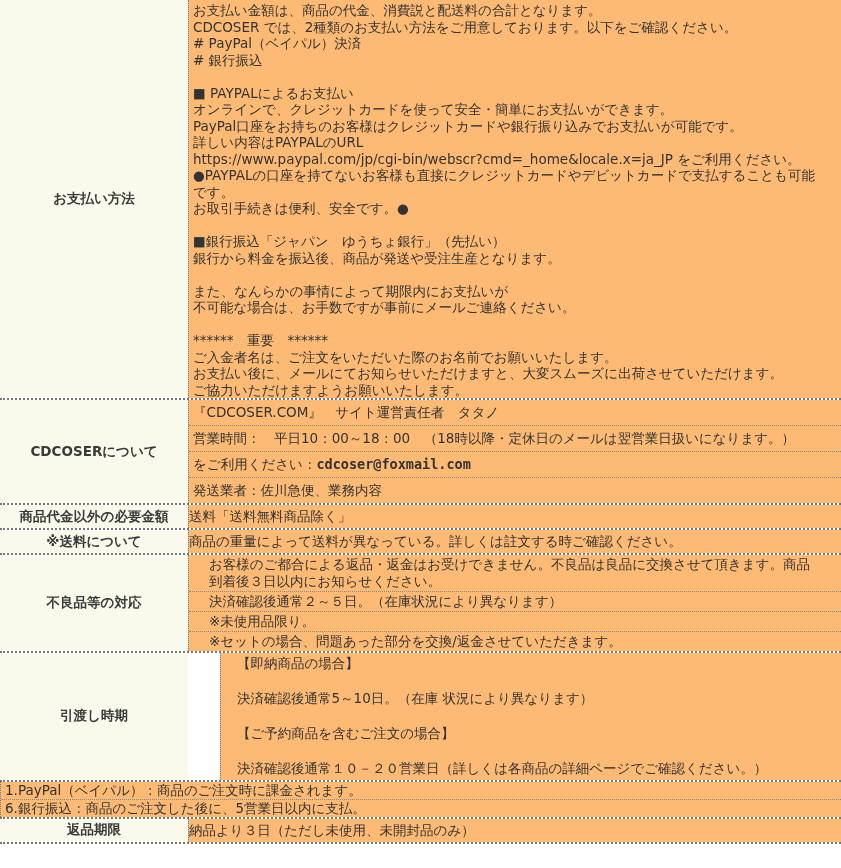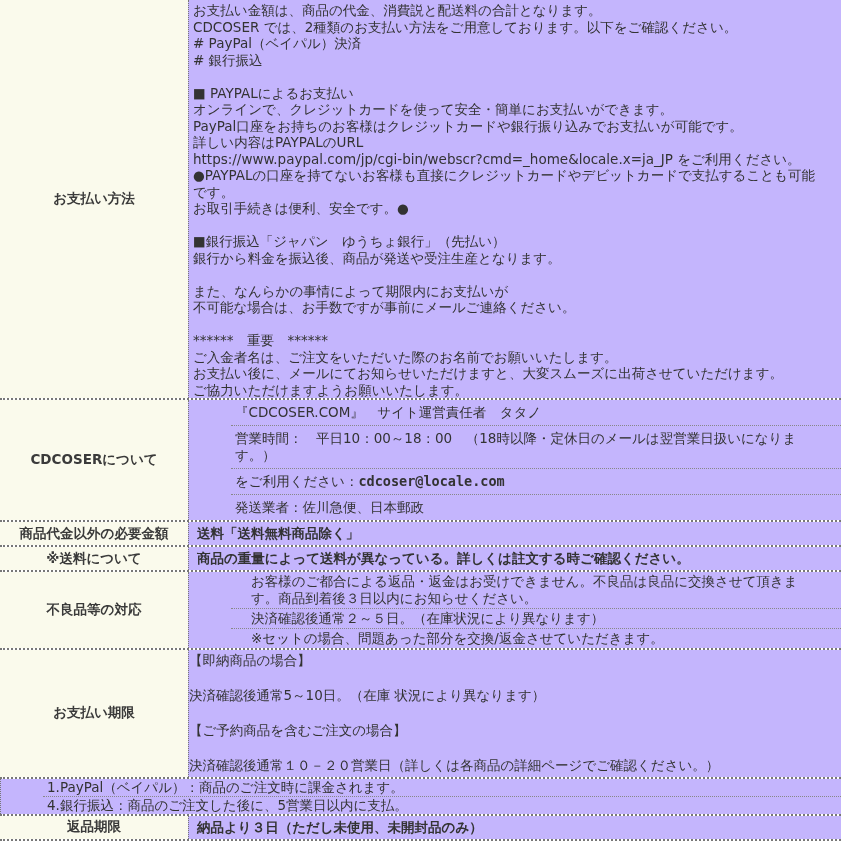--- a/index.html
+++ b/index.html
@@ -27,39 +27,38 @@
     font-weight: bold;
     display: flex;
     align-items: center;
     justify-content: center;
     text-align: center;
     padding: 2px 2px;
     color: #3a3a3a;
   }
   .cell-r {
     flex: 1;
-    background: #c4b5fd;
+    background: #fdba74;
     border-left: 1px dotted #777777;
   }
   .multiline {
     white-space: pre-line;
     line-height: 16.5px;
     padding: 2px 4px 0 4px;
   }
-  .pad { padding: 3px 8px; line-height: 17px; font-weight: bold; }
+  .pad { padding: 3px 0; line-height: 17px; }
   .subrow {
     border-top: 1px dotted #888888;
     line-height: 17px;
-    margin-left: 42px;
   }
   .subrow:first-child { border-top: none; }
   .subrow.about { padding: 4px 4px; }
   .subrow.tight { padding: 1px 20px; }
   .subrow.flat  { padding: 0 4px; }
-  .delivery-lines { line-height: 17.5px; padding: 2px 0; }
+  .delivery-lines { line-height: 17.5px; padding: 2px 16px; margin-left: 32px; }
   .email {
     font-family: "DejaVu Sans Mono", monospace;
     font-weight: bold;
   }
 </style>
 </head>
 <body>
 
 <div class="info-table">
 
@@ -90,60 +89,61 @@
 お支払い後に、メールにてお知らせいただけますと、大変スムーズに出荷させていただけます。
 ご協力いただけますようお願いいたします。</div>
   </div>
 
   <div class="row">
     <div class="cell-l">CDCOSERについて</div>
     <div class="cell-r">
       <div class="subrow about">『CDCOSER.COM』　サイト運営責任者　タタノ</div>
       <div class="subrow about">営業時間：　平日10：00～18：00　（18時以降・定休日のメールは翌営業日扱いになります。）</div>
       <div class="subrow about">
-        <span>をご利用ください：</span><span class="email">cdcoser@locale.com</span>
+        <span>をご利用ください：</span><span class="email">cdcoser@foxmail.com</span>
       </div>
-      <div class="subrow about">発送業者：佐川急便、日本郵政</div>
+      <div class="subrow about">発送業者：佐川急便、業務内容</div>
     </div>
   </div>
 
   <div class="row">
     <div class="cell-l">商品代金以外の必要金額</div>
     <div class="cell-r pad">送料「送料無料商品除く」</div>
   </div>
 
   <div class="row">
     <div class="cell-l">※送料について</div>
     <div class="cell-r pad">商品の重量によって送料が異なっている。詳しくは註文する時ご確認ください。</div>
   </div>
 
   <div class="row">
     <div class="cell-l">不良品等の対応</div>
     <div class="cell-r">
       <div class="subrow tight">お客様のご都合による返品・返金はお受けできません。不良品は良品に交換させて頂きます。商品到着後３日以内にお知らせください。</div>
       <div class="subrow tight">決済確認後通常２～５日。（在庫状況により異なります）</div>
+      <div class="subrow tight">※未使用品限り。</div>
       <div class="subrow tight">※セットの場合、問題あった部分を交換/返金させていただきます。</div>
     </div>
   </div>
 
   <div class="row">
-    <div class="cell-l">お支払い期限</div>
+    <div class="cell-l">引渡し時期</div>
     <div class="cell-r multiline delivery-lines">【即納商品の場合】
 
 決済確認後通常5～10日。（在庫 状況により異なります）
 
 【ご予約商品を含むご注文の場合】
 
 決済確認後通常１０－２０営業日（詳しくは各商品の詳細ページでご確認ください。）</div>
   </div>
 
   <div class="row">
     <div class="cell-r">
       <div class="subrow flat">1.PayPal（ベイパル）：商品のご注文時に課金されます。</div>
-      <div class="subrow flat">4.銀行振込：商品のご注文した後に、5営業日以内に支払。</div>
+      <div class="subrow flat">6.銀行振込：商品のご注文した後に、5営業日以内に支払。</div>
     </div>
   </div>
 
   <div class="row">
     <div class="cell-l">返品期限</div>
     <div class="cell-r pad">納品より３日（ただし未使用、未開封品のみ）</div>
   </div>
 
   <div class="row">
     

